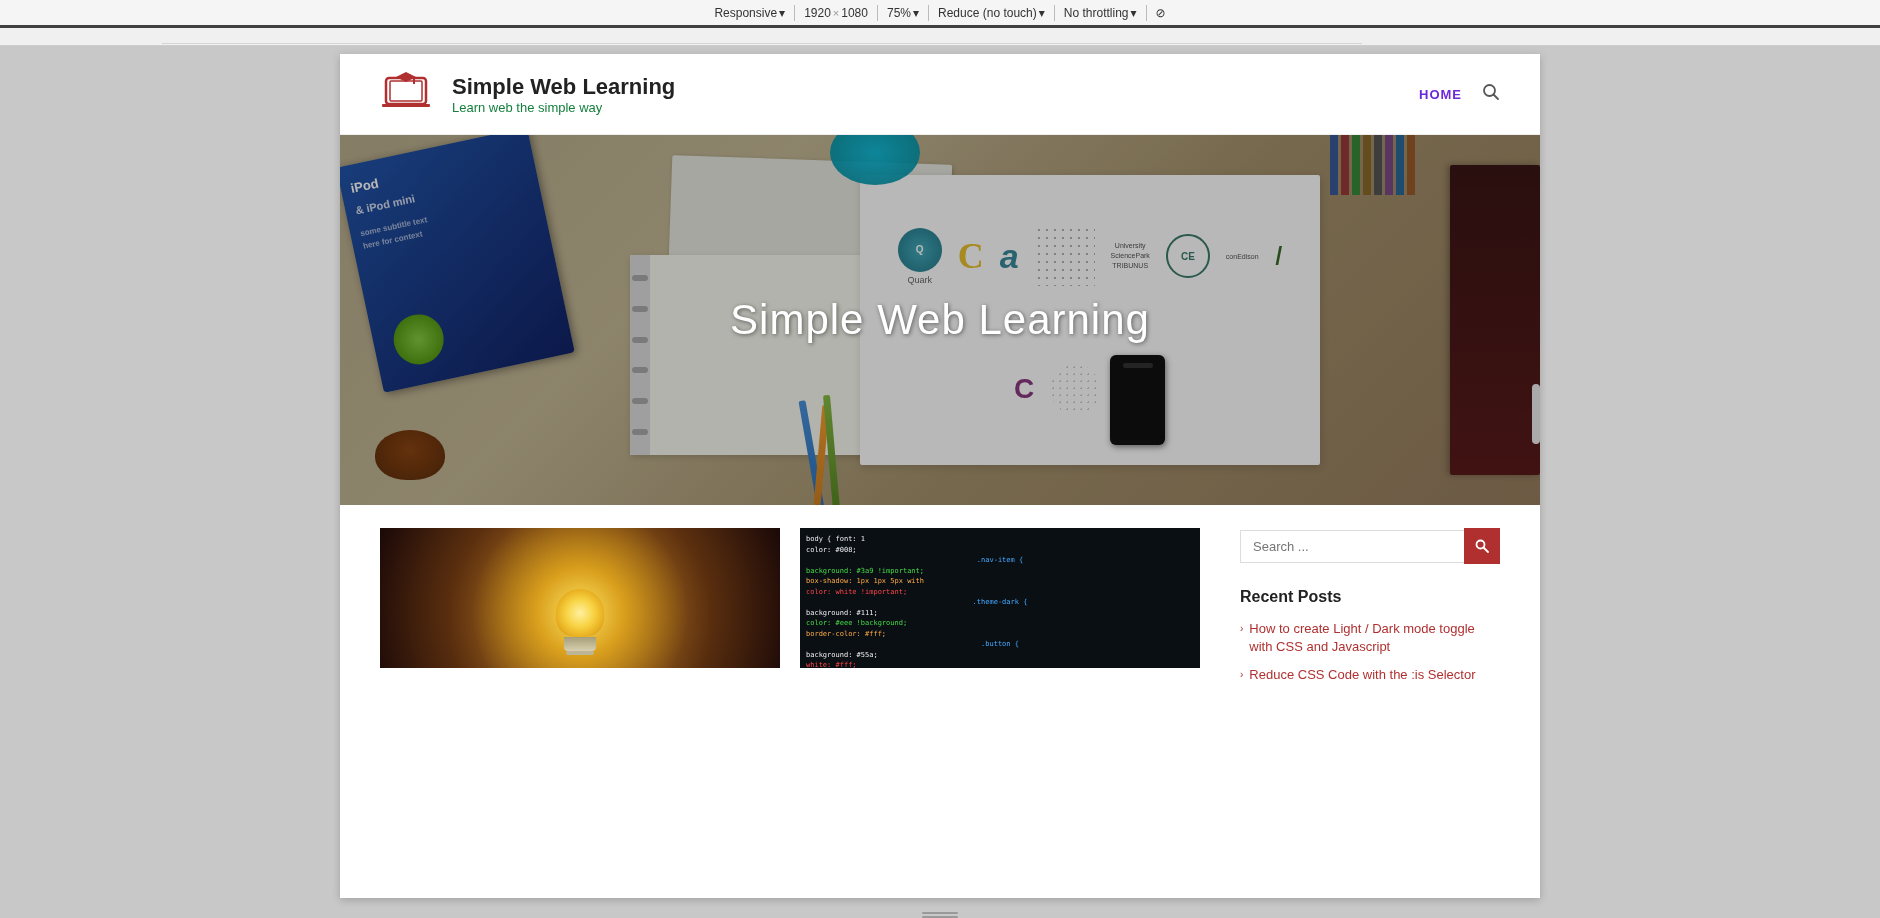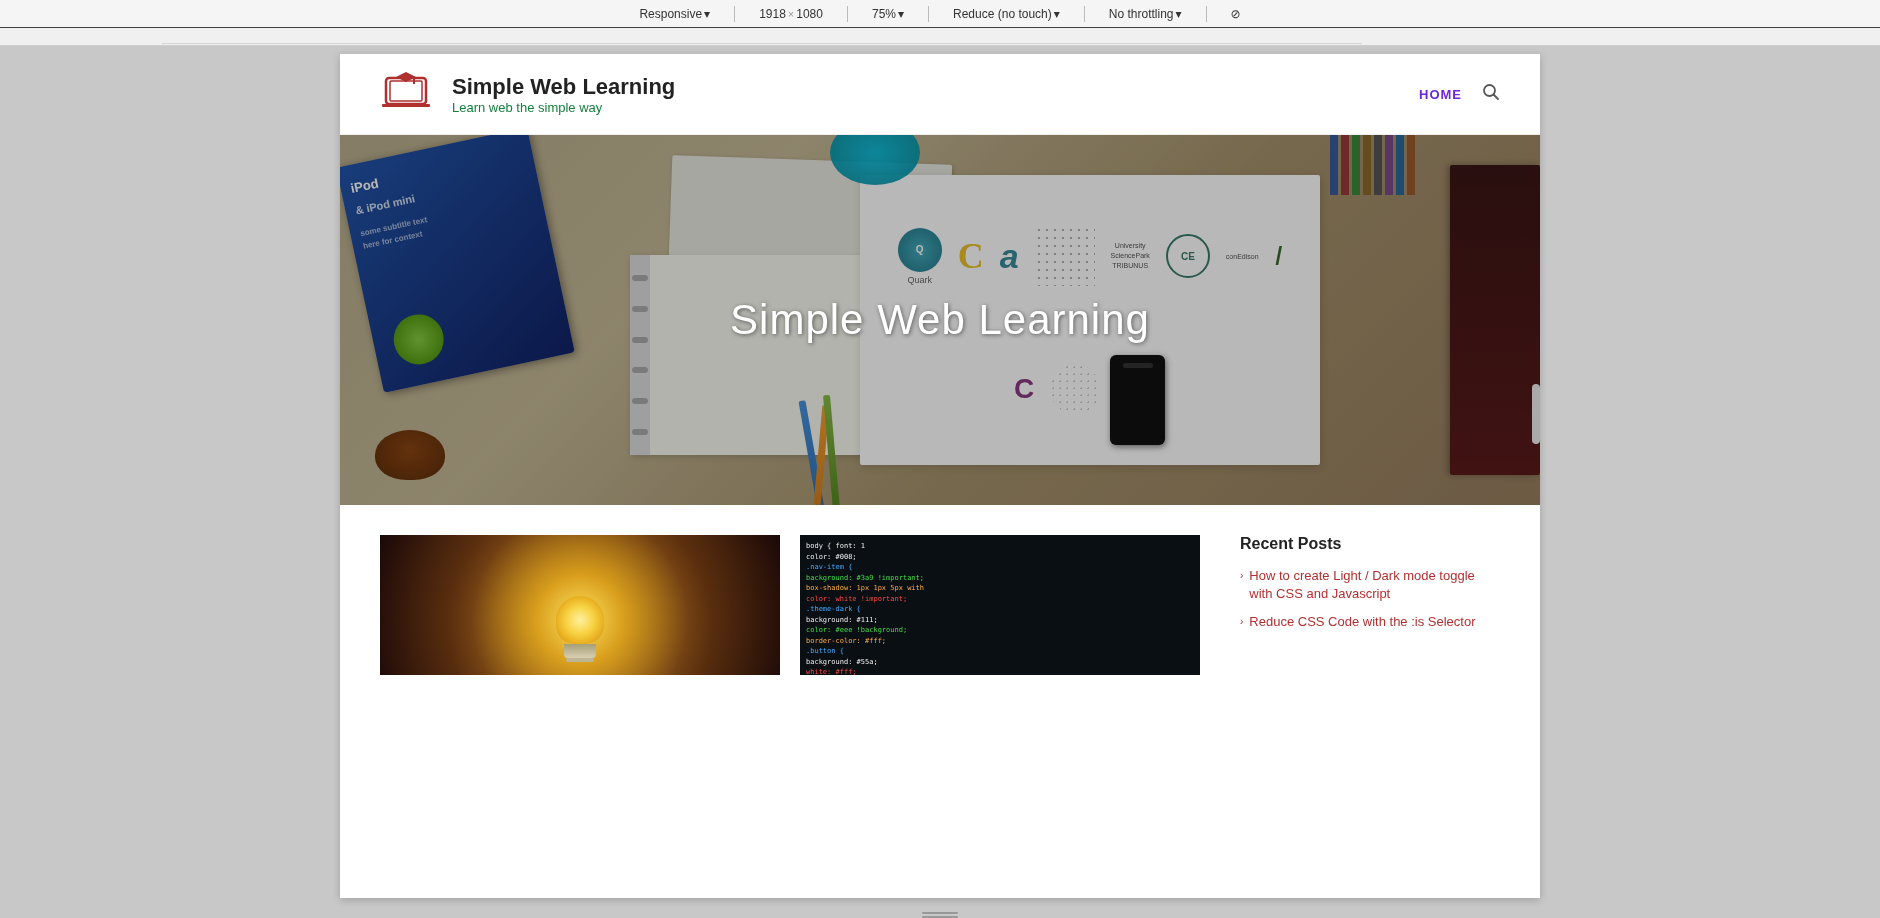--- a/index.html
+++ b/index.html
@@ -5,26 +5,26 @@
     * { margin: 0; padding: 0; box-sizing: border-box; }
     body {
       background: #e8e8e8;
       font-family: Arial, sans-serif;
       min-height: 918px;
     }
 
     
     .toolbar {
       background: #f5f5f5;
-      border-bottom: 1px solid #404040;
+      border-bottom: 3px solid #404040;
       height: 28px;
       display: flex;
       align-items: center;
       justify-content: center;
-      gap: 22px;
+      gap: 7px;
       font-size: 12px;
       color: #333;
       padding: 0 10px;
     }
     .toolbar-separator {
       width: 1px;
       height: 16px;
       background: #bbb;
       margin: 0 2px;
     }
@@ -134,21 +134,21 @@
       font-size: 42px;
       font-weight: 300;
       text-shadow: 1px 1px 4px rgba(0,0,0,0.5);
       letter-spacing: 1px;
     }
 
     
     .content-area {
       display: flex;
       gap: 0;
-      padding: 30px 40px;
+      padding: 23px 40px;
       background: #fff;
     }
     .posts-grid {
       flex: 1;
       display: flex;
       gap: 20px;
     }
     .post-card {
       flex: 1;
     }
@@ -182,21 +182,21 @@
       color: #4af;
       padding: 6px;
       overflow: hidden;
       line-height: 1.5;
     }
     .code-line { white-space: nowrap; }
     .code-green { color: #4d4; }
     .code-orange { color: #fa4; }
     .code-red { color: #f44; }
     .code-white { color: #eee; }
-    .code-blue { color: #4af; }
+    .code-blue { color: #4af; text-align: center; }
 
     
     .sidebar {
       width: 260px;
       margin-left: 40px;
     }
     .search-box {
       display: flex;
       align-items: center;
       margin-bottom: 24px;
@@ -262,21 +262,21 @@
 </head>
 <body>
 
 <div class="toolbar">
   <button class="toolbar-btn">
     <span>Responsive</span>
     <span>▾</span>
   </button>
   <div class="toolbar-separator"></div>
   <div class="toolbar-dim">
-    <span>1918</span>
+    <span>1920</span>
     <span class="x"> × </span>
     <span>1080</span>
   </div>
   <div class="toolbar-separator"></div>
   <button class="toolbar-btn">
     <span>75%</span>
     <span>▾</span>
   </button>
   <div class="toolbar-separator"></div>
   <button class="toolbar-btn">
@@ -474,20 +474,29 @@
               <div class="code-line code-blue">.button {</div>
               <div class="code-line code-white">  background: #55a;</div>
               <div class="code-line code-red">  white: #fff;</div>
             </div>
         </div>
 
       </div>
 
       <div class="sidebar">
 
+        <div class="search-box">
+          <input type="text" class="search-input" placeholder="Search ..." style="">
+          <button class="search-btn">
+            <svg width="14" height="14" viewBox="0 0 14 14">
+              <circle cx="5.5" cy="5.5" r="4" fill="none" stroke="#fff" stroke-width="1.8"></circle>
+              <line x1="8.5" y1="8.5" x2="13" y2="13" stroke="#fff" stroke-width="1.8" stroke-linecap="round"></line>
+            </svg>
+          </button>
+        </div>
 
         <div>
           <div class="sidebar-section-title">Recent Posts</div>
 
           <div class="recent-post-item">
             <span class="recent-post-chevron">›</span>
             <span class="recent-post-text">How to create Light / Dark mode toggle with CSS and Javascript</span>
           </div>
 
           <div class="recent-post-item">

